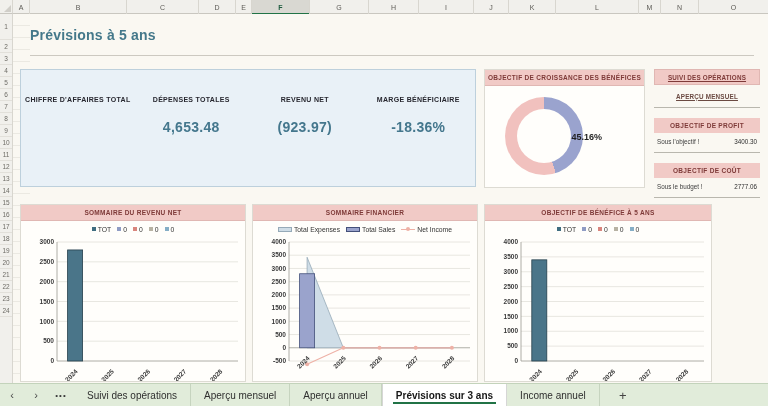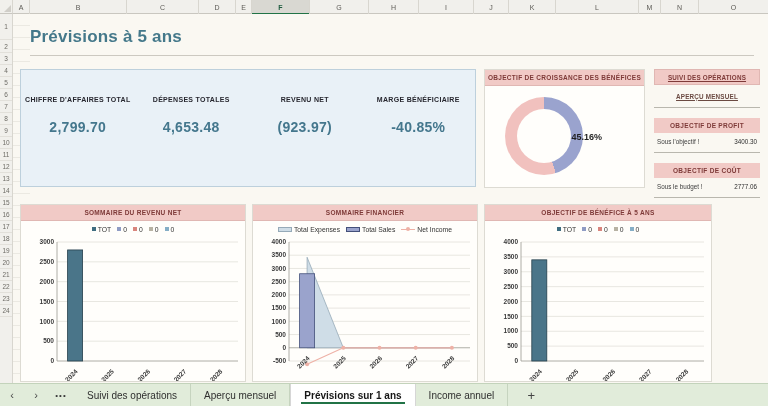--- a/index.html
+++ b/index.html
@@ -14,21 +14,21 @@
   .col-h.sel { background:#d9d8d2; color:#1f5c3f; font-weight:bold; }
   .col-h.sel:after { content:""; position:absolute; left:0; right:0; bottom:-1px; height:2px; background:#217346; }
   .row-headers { position:absolute; left:0; top:14px; width:13px; height:369px; background:#f1f0ec; border-right:1px solid #d8d6cf; }
   .row-h { display:flex; align-items:center; justify-content:center; font-size:6.5px; color:#6e6c66; border-bottom:1px solid #e2e0da; }
 
   
   .sheet { position:absolute; left:13px; top:14px; width:755px; height:369px; background:#faf8f2; }
   .grid-strip { position:absolute; left:0; top:0; width:17px; height:369px;
     background:repeating-linear-gradient(to bottom, transparent 0, transparent 11px, #e7e5de 11px, #e7e5de 12px); opacity:.8; }
 
-  .page-title { position:absolute; left:17px; top:13px; font-size:17px; font-weight:bold; color:#44788a; letter-spacing:.2px; }
+  .page-title { position:absolute; left:17px; top:13px; font-size:14px; font-weight:bold; color:#44788a; letter-spacing:.2px; }
   .title-rule { position:absolute; left:17px; right:14px; top:41px; height:1px; background:#ccc9c1; }
 
   .panel { background:#fffefb; border:1px solid #dddbd3; position:absolute; }
   .pink-head { background:#f1cac6; color:#7e3a38; font-weight:bold; font-size:6.5px; letter-spacing:.3px;
     display:flex; align-items:center; justify-content:center; text-align:center; }
 
   
   .kpi-card { left:7px; top:55px; width:456px; height:118px; background:#e9f1f7; border:1px solid #bdd0dc; display:flex; padding-top:26px; }
   .kpi { flex:1 1 0; text-align:center; }
   .kpi-label { font-size:7px; font-weight:bold; color:#27272f; letter-spacing:.3px; }
@@ -127,33 +127,32 @@
 
 <div class="sheet">
   <div class="grid-strip"></div>
 
   <div class="page-title">Prévisions à 5 ans</div>
   <div class="title-rule"></div>
 
   <div class="panel kpi-card" id="kpiCard">
       <div class="kpi">
         <div class="kpi-label">CHIFFRE D'AFFAIRES TOTAL</div>
-        <div class="kpi-value">2,799.70</div>
       </div>
       <div class="kpi">
         <div class="kpi-label">DÉPENSES TOTALES</div>
         <div class="kpi-value">4,653.48</div>
       </div>
       <div class="kpi">
         <div class="kpi-label">REVENU NET</div>
         <div class="kpi-value">(923.97)</div>
       </div>
       <div class="kpi">
         <div class="kpi-label">MARGE BÉNÉFICIAIRE</div>
-        <div class="kpi-value">-40.85%</div>
+        <div class="kpi-value">-18.36%</div>
       </div>
     </div>
 
   <div class="panel donut-panel">
     <div class="pink-head">OBJECTIF DE CROISSANCE DES BÉNÉFICES</div>
     <div class="donut-body">
       <div class="donut" id="donut" style="background: conic-gradient(rgb(154, 163, 206) 0deg, rgb(154, 163, 206) 45.16%, rgb(241, 193, 190) 45.16%, rgb(241, 193, 190) 100%);"></div>
       <div class="donut-label">45.16%</div>
     </div>
   </div>
@@ -334,16 +333,17 @@
       </svg>
   </div>
 </div>
 
 <div class="tab-bar" id="tabBar">
     <div class="tab-nav">‹</div>
     <div class="tab-nav">›</div>
     <div class="tab-dots">•••</div>
     <div class="tab">Suivi des opérations</div>
     <div class="tab">Aperçu mensuel</div>
-    <div class="tab active">Prévisions sur 1 ans</div>
+    <div class="tab">Aperçu annuel</div>
+    <div class="tab active">Prévisions sur 3 ans</div>
     <div class="tab">Income annuel</div>
     <div class="tab-add">+</div>
   </div>
 
 </body></html>

